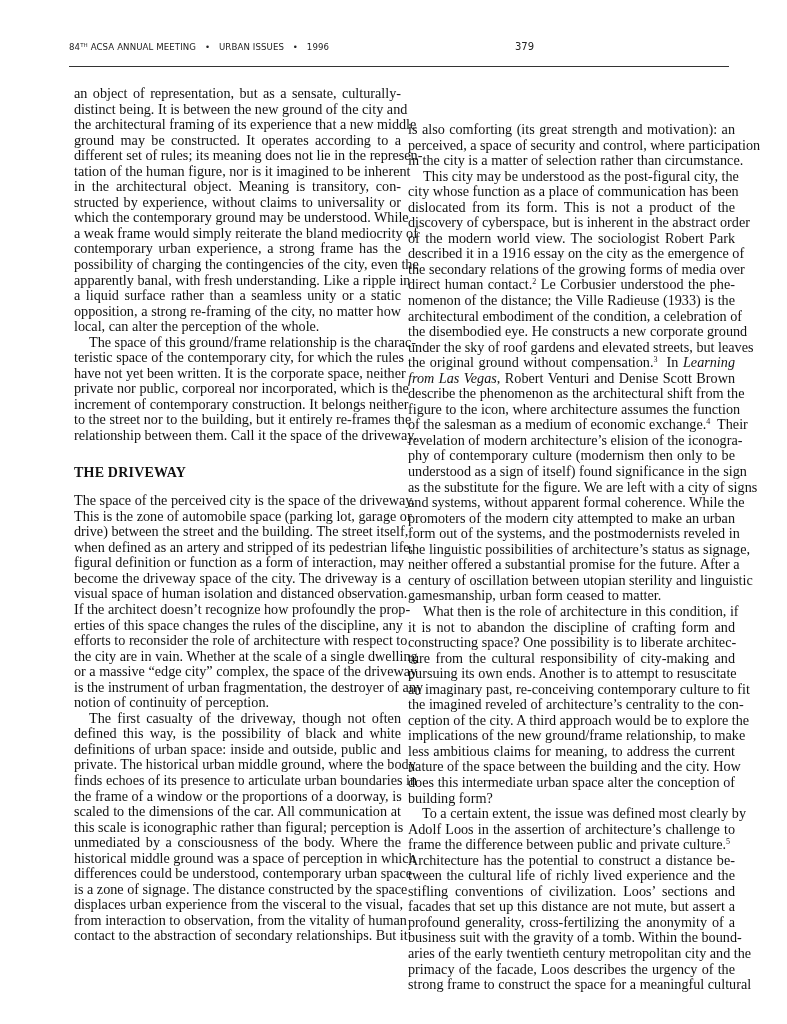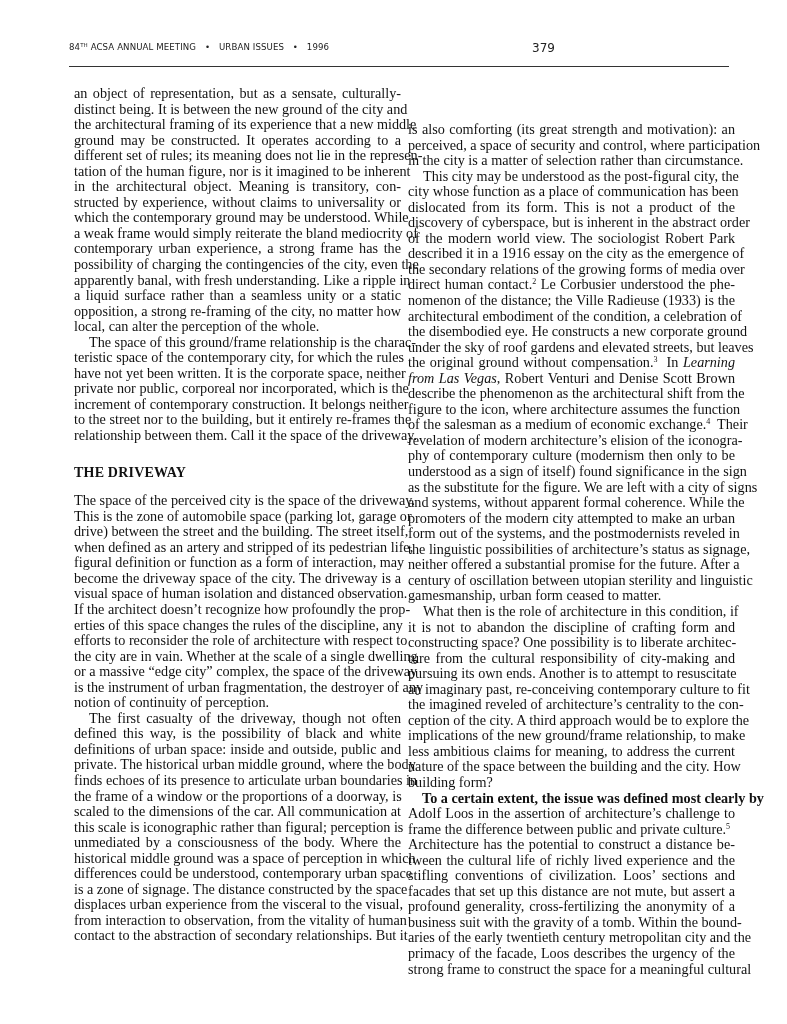--- a/index.html
+++ b/index.html
@@ -1,20 +1,20 @@
 <!DOCTYPE html>
 <html><head>
 <meta charset="utf-8">
 <style>
   html, body { margin: 0; padding: 0; background: #ffffff; }
   body { width: 787px; height: 1024px; position: relative; overflow: hidden; color: #111; }
   .header { position: absolute; left: 69px; top: 42px; width: 311px; font-family: "DejaVu Sans", sans-serif; font-size: 8.6px; letter-spacing: 0.1px; color: #222; white-space: nowrap; }
   .header sup { font-size: 5.5px; vertical-align: 3px; }
   .header .bullet { margin: 0 6px; }
-  .page-num { position: absolute; left: 532px; top: 41px; font-family: "DejaVu Sans", sans-serif; font-size: 12px; color: #222; }
+  .page-num { position: absolute; left: 515px; top: 41px; font-family: "DejaVu Sans", sans-serif; font-size: 10px; color: #222; }
   .rule { position: absolute; left: 69px; top: 66px; width: 660px; height: 1px; background: #333; }
   .col { position: absolute; top: 86px; width: 327px; font-family: "Liberation Serif", serif; font-size: 14.2px; line-height: 15.55px; text-align: justify; hyphens: none; }
   .col-left { left: 74px; }
   .col-right { left: 408px; }
   .col p { margin: 0; }
   .heading { font-weight: bold; font-size: 14px; margin: 21px 0 13px 0 !important; letter-spacing: 0.2px; }
   .line { display: block; text-align: justify; text-align-last: justify; white-space: nowrap; height: 15.55px; }
   .line.last { text-align-last: left; }
   sup.fn { font-size: 8px; vertical-align: 5px; line-height: 0; }
   i { font-style: italic; }
@@ -120,21 +120,22 @@
       <span class="line">it is not to abandon the discipline of crafting form and</span>
       <span class="line">constructing space?  One possibility is to liberate architec-</span>
       <span class="line">ture from the cultural responsibility of city-making and</span>
       <span class="line">pursuing its own ends.  Another is to attempt to resuscitate</span>
       <span class="line">an imaginary past, re-conceiving contemporary culture to fit</span>
       <span class="line">the imagined reveled of architecture’s centrality to the con-</span>
       <span class="line">ception of the city.  A third approach would be to explore the</span>
       <span class="line">implications of the new ground/frame relationship, to make</span>
       <span class="line">less ambitious claims for meaning, to address the  current</span>
       <span class="line">nature of the space between the building and the city.  How</span>
+      <span class="line">does this intermediate urban space alter the conception of</span>
       <span class="line last">building form?</span>
     </p>
 
   <p>
-    <span style="text-indent: 0px;"><span class="line" style="padding-left: 14px; font-weight: bold;">To a certain extent, the issue was defined most clearly by</span><span class="line">Adolf Loos in the assertion of architecture’s challenge to</span></span>
+    <span style="text-indent: 0px;"><span class="line" style="padding-left: 14px;">To a certain extent, the issue was defined most clearly by</span><span class="line">Adolf Loos in the assertion of architecture’s challenge to</span></span>
     <span class="line last"><span>frame the difference between public and private culture.</span><sup class="fn">5</sup></span>
     <span style="text-indent: 0px;"><span class="line">Architecture has the potential to construct a distance be-</span><span class="line">tween the cultural life of richly lived experience and the</span><span class="line">stifling conventions of civilization.  Loos’ sections and</span><span class="line">facades that set up this distance are not mute, but assert a</span><span class="line">profound generality, cross-fertilizing the anonymity of a</span><span class="line">business suit with the gravity of a tomb.  Within the bound-</span><span class="line">aries of the early twentieth century metropolitan city and the</span><span class="line">primacy of the facade, Loos describes the urgency of the</span><span class="line">strong frame to construct the space for a meaningful cultural</span></span>
   </p>
 </div>
 
 </body></html>

